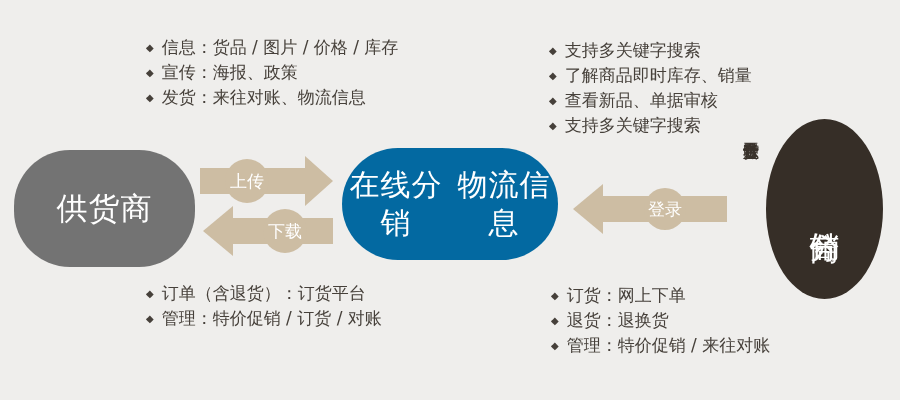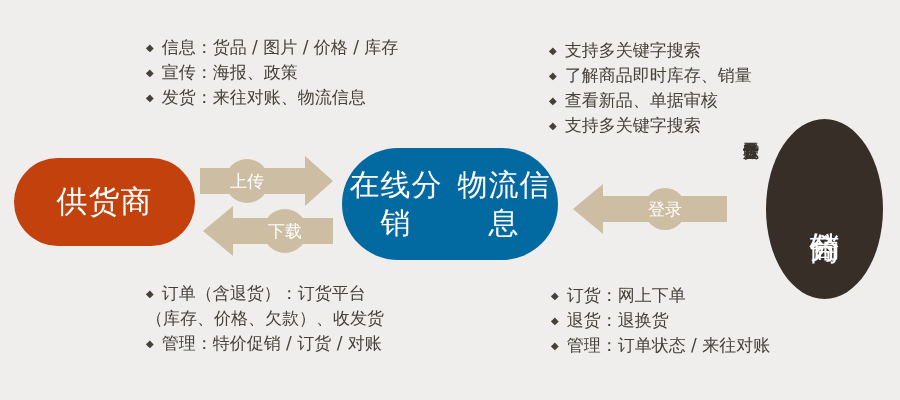--- a/index.html
+++ b/index.html
@@ -9,21 +9,21 @@
     font-family:"DejaVu Sans", sans-serif;
   }
 
   
   .list { position:absolute; color:#46403a; font-size:17px; }
   .li { height:25px; line-height:25px; display:flex; align-items:center; white-space:nowrap; }
   .bullet { font-size:10px; margin-right:8px; color:#46403a; }
 
   
   .node { position:absolute; display:flex; align-items:center; justify-content:center; color:#ffffff; }
-  .supplier { left:14px; top:150px; width:181px; height:88px; border-radius:56px; background:#c2410c; font-size:31px; letter-spacing:1px;margin-top:8px; }
+  .supplier { left:14px; top:150px; width:181px; height:117px; border-radius:56px; background:#737373; font-size:31px; letter-spacing:1px; }
   .platform { left:342px; top:148px; width:216px; height:112px; border-radius:58px; background:#0369a1;
               font-size:30px; line-height:38px; flex-direction:row; text-align:center; letter-spacing:1px; }
   .distributor { left:766px; top:119px; width:117px; height:180px; border-radius:50%; background:#362e27; font-size:30px; }
   .vtext { writing-mode:vertical-rl; line-height:1; }
 
   
   .vcaption { position:absolute; left:741px; top:130px; height:166px; width:20px;
               writing-mode:vertical-rl; font-size:16px; color:#3a332c; line-height:20px; }
 
   
@@ -93,40 +93,37 @@
         <span>支持多关键字搜索</span>
       </div>
     </div>
 
   <div class="list list-bl">
       <div class="li">
         <span class="bullet">◆</span>
         <span>订单（含退货）：订货平台</span>
       </div>
       <div class="li">
-        <span>（库存、价格、欠款）、收发货</span>
-      </div>
-      <div class="li">
         <span class="bullet">◆</span>
         <span>管理：特价促销 / 订货 / 对账</span>
       </div>
     </div>
 
   <div class="list list-br">
       <div class="li">
         <span class="bullet">◆</span>
         <span>订货：网上下单</span>
       </div>
       <div class="li">
         <span class="bullet">◆</span>
         <span>退货：退换货</span>
       </div>
       <div class="li">
         <span class="bullet">◆</span>
-        <span>管理：订单状态 / 来往对账</span>
+        <span>管理：特价促销 / 来往对账</span>
       </div>
     </div>
 
   <div class="node supplier">
     <span>供货商</span>
   </div>
 
   <div class="arrow arrow-upload">
     <div class="shaft"></div>
     <div class="head head-right"></div>

